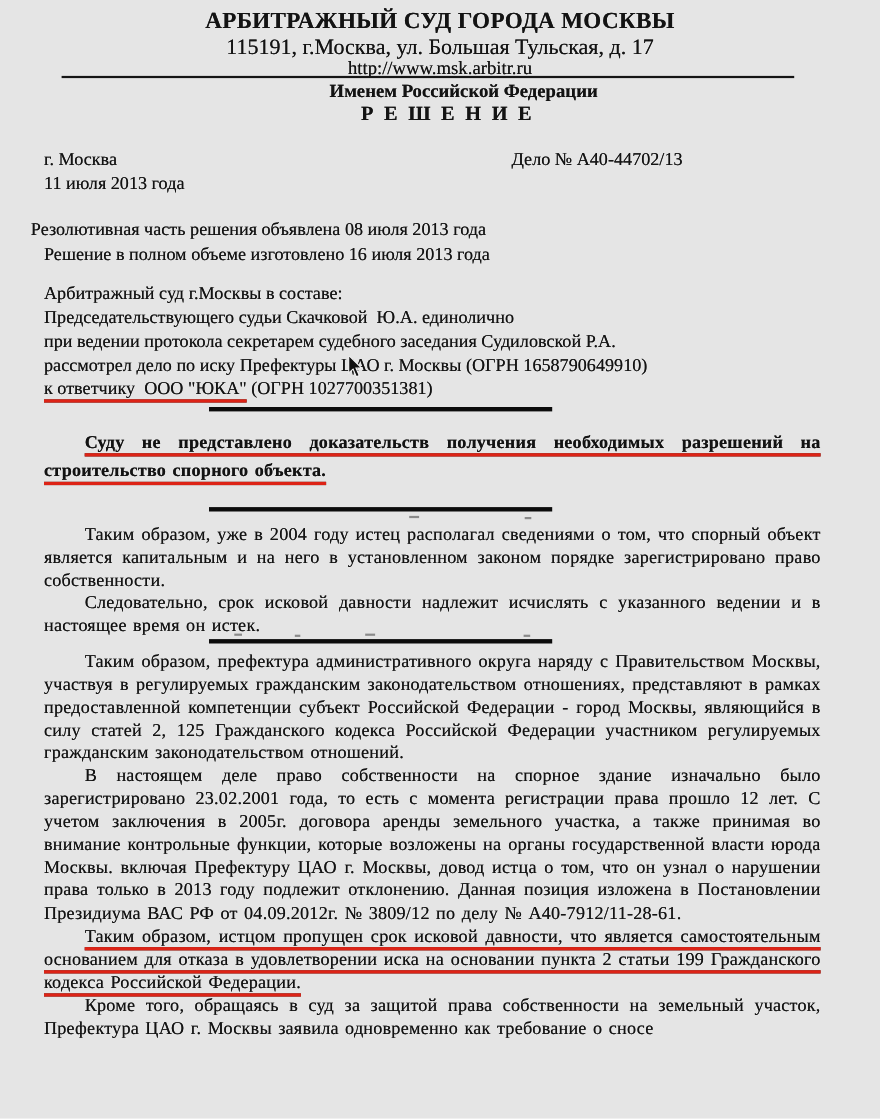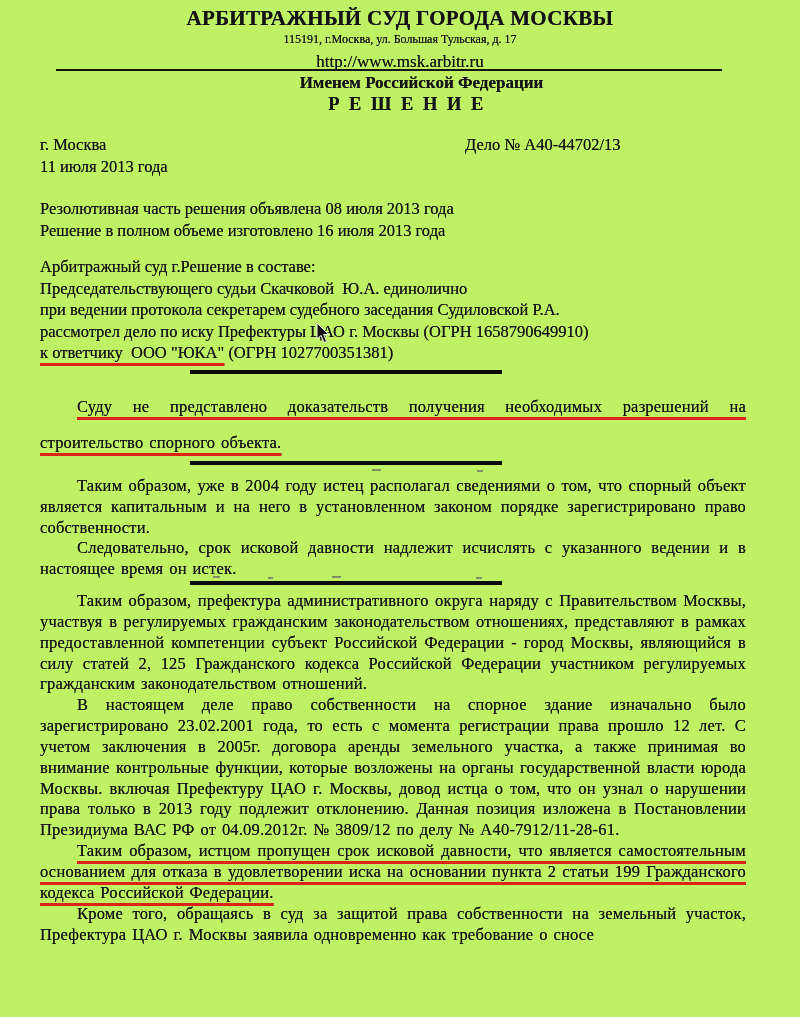--- a/index.html
+++ b/index.html
@@ -1,29 +1,29 @@
 <!DOCTYPE html>
 <html lang="ru"><head>
 <meta charset="utf-8">
 <style>
   html,body{margin:0;padding:0;background:#ffffff;}
   .page{
     position:relative;
     width:800px;height:1017px;
-    background:#bef264;
+    background:#e5e5e5;
     font-family:"Liberation Serif","DejaVu Serif",serif;
     color:#131313;
     overflow:hidden;
     text-shadow:0 0 .4px #3a3a3a;
   }
   .abs{position:absolute;}
   .center{left:0;right:0;text-align:center;}
   .bold{font-weight:bold;}
   .hdr-court{top:6px;font-size:21px;letter-spacing:.3px;}
-  .hdr-addr{top:32px;font-size:12px;}
+  .hdr-addr{top:32px;font-size:20px;}
   .hdr-url{top:52px;font-size:17px;}
   .hdr-rule{top:69px;left:56px;width:666px;height:2px;background:#151515;}
   .hdr-name{top:73px;font-size:17px;margin-left:43px;}
   .hdr-title{top:94px;font-size:18.5px;letter-spacing:2.5px;margin-left:14px;}
   .txt{font-size:16.5px;line-height:21px;}
   .body-width{left:40px;width:706px;}
   .comp-block{top:256px;}
   .comp-line{white-space:pre-wrap;}
   .redline{
     text-decoration:underline;
@@ -32,46 +32,46 @@
     text-underline-offset:5px;
   }
   .redaction-bar{left:190px;width:312px;height:4px;background:#0c0c0c;}
   .jpar{
     text-align:justify;
     text-indent:37px;
     margin:0;
     word-spacing:1.5px;
     letter-spacing:.2px;
   }
-  .p1-block{top:389px;font-size:16.5px;line-height:36px;}
+  .p1-block{top:389px;font-size:16.5px;line-height:26px;font-weight:bold;}
   .p23-block{top:476px;font-size:16.5px;line-height:20.8px;}
   .main-block{top:591px;font-size:16.5px;line-height:20.85px;font-family:Liberation Serif, serif;}
   .artifact{position:absolute;height:2px;background:#6b6b6b;opacity:.75;}
   .cursor{position:absolute;left:316px;top:323px;width:15px;height:21px;}
 </style>
 </head>
 <body>
 
 <div class="page">
 
   <div class="abs center bold hdr-court">АРБИТРАЖНЫЙ СУД ГОРОДА МОСКВЫ</div>
   <div class="abs center hdr-addr">115191, г.Москва, ул. Большая Тульская, д. 17</div>
   <div class="abs center hdr-url">http://www.msk.arbitr.ru</div>
   <div class="abs hdr-rule"></div>
   <div class="abs center bold hdr-name">Именем Российской Федерации</div>
   <div class="abs center bold hdr-title">Р Е Ш Е Н И Е</div>
 
   <div class="abs txt" style="top:134px;left:40px;">г. Москва</div>
   <div class="abs txt" style="top:134px;left:465px;">Дело № А40-44702/13</div>
   <div class="abs txt" style="top:156px;left:40px;">11 июля 2013 года</div>
-  <div class="abs txt" style="top:198px;left:40px;">Резолютивная часть решения объявлена 08 июля 2013 года</div>
+  <div class="abs txt" style="top:198px;left:28px;">Резолютивная часть решения объявлена 08 июля 2013 года</div>
   <div class="abs txt" style="top:220px;left:40px;">Решение в полном объеме изготовлено 16 июля 2013 года</div>
 
   <div class="abs txt body-width comp-block" style="line-height:21.5px;">
-    <div class="comp-line">Арбитражный суд г.Решение в составе:</div>
+    <div class="comp-line">Арбитражный суд г.Москвы в составе:</div>
     <div class="comp-line">Председательствующего судьи Скачковой  Ю.А. единолично</div>
     <div class="comp-line">при ведении протокола секретарем судебного заседания Судиловской Р.А.</div>
     <div class="comp-line">рассмотрел дело по иску Префектуры ЦАО г. Москвы (ОГРН 1658790649910)</div>
     <div class="comp-line"><span class="redline">к ответчику  ООО "ЮКА"</span><span> (ОГРН 1027700351381)</span></div>
   </div>
 
   <div class="abs redaction-bar" style="top:370px;"></div>
 
   <div class="abs body-width p1-block">
     <p class="jpar"><span class="redline">Суду не представлено доказательств получения необходимых разрешений на строительство спорного объекта.</span></p>

